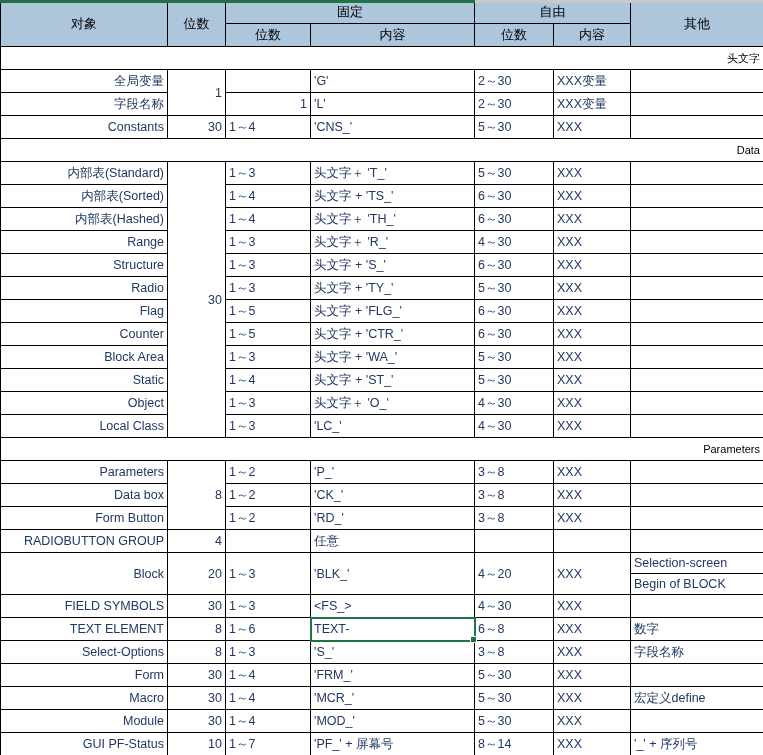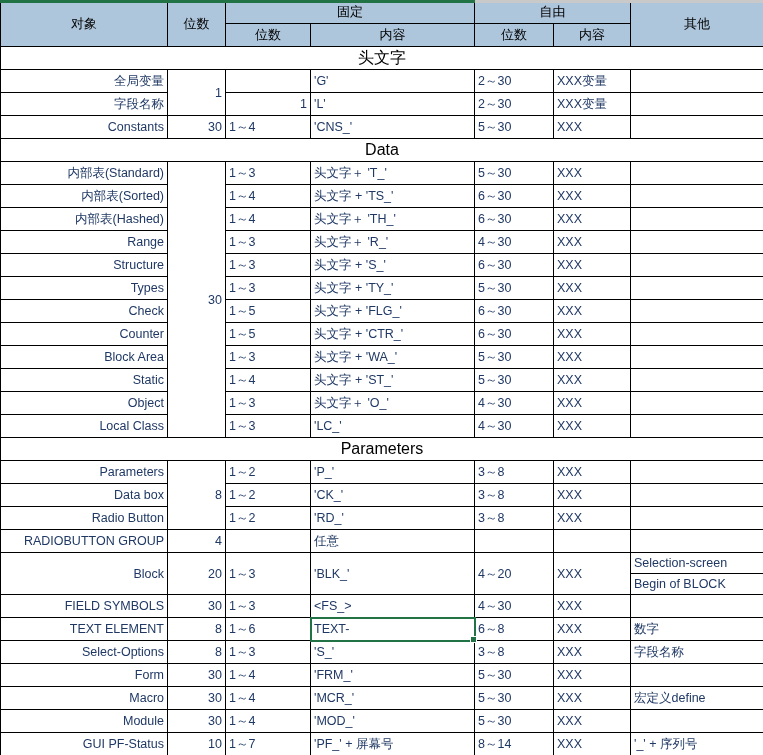--- a/index.html
+++ b/index.html
@@ -38,22 +38,22 @@
   }
   .h-obj{height:44px;}
   .topline{
     position:absolute;left:0;top:0;width:763px;height:3px;
     background:#c9c9c9;z-index:5;
   }
   .topline .greenseg{
     position:absolute;left:0;top:0;width:475px;height:3px;background:#217346;
   }
   .sect td{
-    font-weight:bold;color:#000000;text-align:center;height:20px;line-height:18px;
-    font-size:16px;
+    font-weight:bold;color:#000000;text-align:right;height:20px;line-height:18px;
+    font-size:11px;
   }
   .obj{text-align:right;color:#1f3864;}
   .num{text-align:right;color:#1f3864;}
   .lft{text-align:left;color:#1f3864;}
   .mid{vertical-align:middle;text-align:right;}
   .content{color:#1f3864;}
   .content-l{text-align:left;color:#1f3864;}
   
   .selcell{
     position:absolute;
@@ -182,29 +182,29 @@
       </tr>
       <tr>
         <td class="obj">Structure</td>
         <td class="lft">1～3</td>
         <td class="content-l">头文字 + 'S_'</td>
         <td class="lft">6～30</td>
         <td class="lft">XXX</td>
         <td class="lft"></td>
       </tr>
       <tr>
-        <td class="obj">Types</td>
+        <td class="obj">Radio</td>
         <td class="lft">1～3</td>
         <td class="content-l">头文字 + 'TY_'</td>
         <td class="lft">5～30</td>
         <td class="lft">XXX</td>
         <td class="lft"></td>
       </tr>
       <tr>
-        <td class="obj">Check</td>
+        <td class="obj">Flag</td>
         <td class="lft">1～5</td>
         <td class="content-l">头文字 + 'FLG_'</td>
         <td class="lft">6～30</td>
         <td class="lft">XXX</td>
         <td class="lft"></td>
       </tr>
       <tr>
         <td class="obj">Counter</td>
         <td class="lft">1～5</td>
         <td class="content-l">头文字 + 'CTR_'</td>
@@ -259,21 +259,21 @@
       </tr>
       <tr>
         <td class="obj">Data box</td>
         <td class="lft">1～2</td>
         <td class="content">'CK_'</td>
         <td class="lft">3～8</td>
         <td class="lft">XXX</td>
         <td class="lft"></td>
       </tr>
       <tr>
-        <td class="obj">Radio Button</td>
+        <td class="obj">Form Button</td>
         <td class="lft">1～2</td>
         <td class="content">'RD_'</td>
         <td class="lft">3～8</td>
         <td class="lft">XXX</td>
         <td class="lft"></td>
       </tr>
       <tr>
         <td class="obj">RADIOBUTTON GROUP</td>
         <td class="num">4</td>
         <td class="lft"></td>

